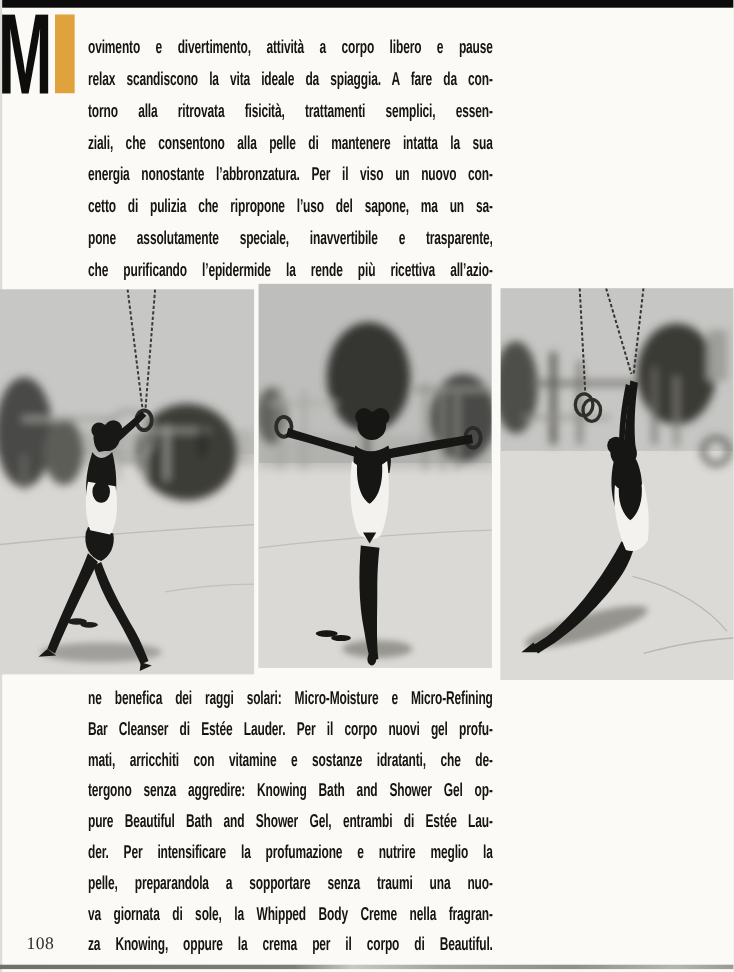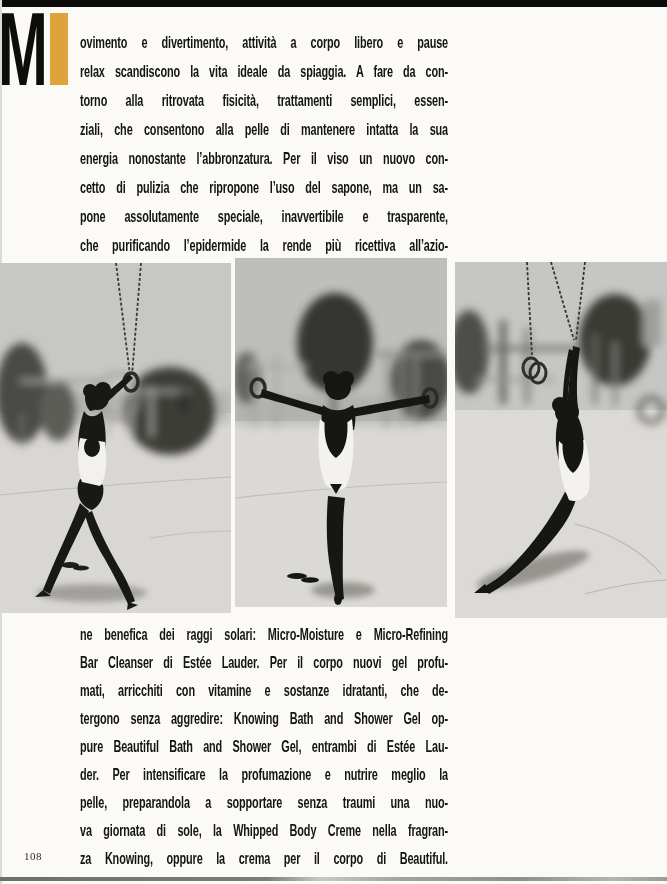--- a/index.html
+++ b/index.html
@@ -25,21 +25,21 @@
   .outro{top:621px;}
 
   
   .photo{position:absolute;background:#cfcfcd;overflow:hidden;}
   .photo svg{display:block;width:100%;height:100%;}
   #photo-left{left:0;top:263px;width:231px;height:350px;}
   #photo-middle{left:235px;top:258px;width:212px;height:349px;}
   #photo-right{left:455px;top:262px;width:212px;height:356px;}
 
   .page-number{position:absolute;left:24px;top:850px;font-family:"Liberation Serif",serif;
-        font-size:11px;letter-spacing:0.5px;color:#2e2e2c;}
+        font-size:16px;letter-spacing:0.5px;color:#2e2e2c;}
 </style>
 </head>
 <body>
 
 <div class="page">
 
   <div class="top-bar"></div>
   <div class="left-edge"></div>
 
   <div class="dropcap">

